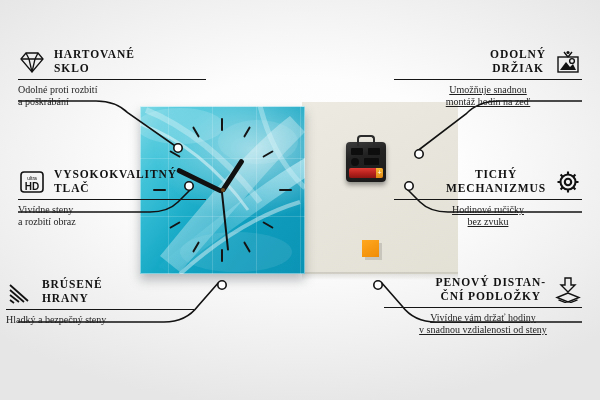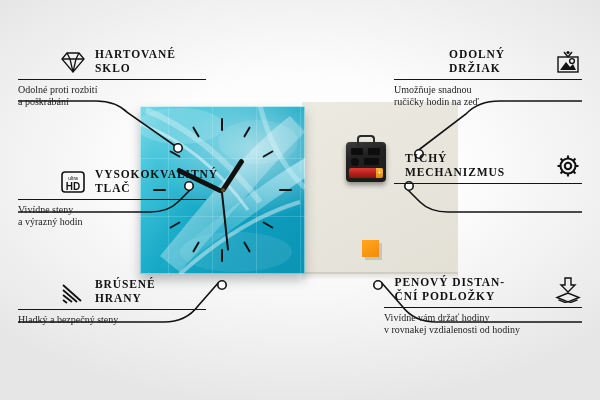--- a/index.html
+++ b/index.html
@@ -58,32 +58,32 @@
   .pad{position:absolute;left:222px;top:138px;width:17px;height:17px;
     background:linear-gradient(150deg,#ffa81f,#f08c06);box-shadow:3px 3px 0 rgba(190,188,178,.75);}
   
   .feat{position:absolute;width:188px;}
   .feat .hdr{display:flex;align-items:center;gap:8px;}
   .feat.right .hdr{justify-content:flex-end;}
   .feat .title{
     font-size:11.5px;line-height:13.5px;font-weight:bold;letter-spacing:.9px;
     color:#121212;text-transform:uppercase;font-family:"Liberation Serif",serif;
   }
-  .feat.right .title{text-align:left;}
+  .feat.right .title{text-align:center;}
   .feat .rule{height:1px;background:#151515;margin:4px 0 4px;}
   .feat .desc{font-size:10px;line-height:12px;color:#1d1d1d;font-family:"Liberation Serif",serif;}
-  .feat.right .desc{text-align:left;}
-  .ico{width:28px;height:26px;flex:0 0 28px;margin-left:41px;}
+  .feat.right .desc{text-align:center;text-decoration:underline;}
+  .ico{width:28px;height:26px;flex:0 0 28px;}
   .ico svg{display:block;width:28px;height:26px;}
   
   #f-glass {left:18px;  top:48px;}
   #f-print {left:18px;  top:168px;}
-  #f-edges {left:18px;  top:278px;}
+  #f-edges {left:6px;  top:278px;}
   #f-hold  {left:394px; top:48px;}
-  #f-mech  {left:394px; top:152px;}
+  #f-mech  {left:394px; top:168px;}
   #f-foam  {left:384px; top:276px;width:198px;}
   
   #wires{position:absolute;left:0;top:0;width:600px;height:400px;pointer-events:none;}
 </style>
 </head>
 <body>
 
 <div id="stage">
 
   <div class="photo">
@@ -189,21 +189,21 @@
       <span class="ico">
         <svg viewBox="0 0 28 26">
           <rect x="3" y="3" width="22" height="20" rx="3" fill="none" stroke="#121212" stroke-width="1.6"></rect>
           <text x="14" y="11" font-size="5" text-anchor="middle" fill="#121212" font-family="Liberation Sans, sans-serif">ultra</text>
           <text x="14" y="20.5" font-size="10" font-weight="bold" text-anchor="middle" fill="#121212" font-family="Liberation Sans, sans-serif">HD</text>
         </svg>
       </span>
       <span class="title"><span>VYSOKOKVALITNÝ</span><br><span>TLAČ</span></span>
     </div>
     <div class="rule"></div>
-    <div class="desc"><span>Vivídne steny</span><br><span>a výrazný hodin</span></div>
+    <div class="desc"><span>Vivídne steny</span><br><span>a rozbití obraz</span></div>
   </div>
 
   <div class="feat left" id="f-edges">
     <div class="hdr">
       <span class="ico">
         <svg viewBox="0 0 28 26">
             <g stroke="#121212" stroke-width="1.7" fill="none">
           <path d="M4 6 L22 22"></path>
               <path d="M4 11 L18 23"></path>
               <path d="M4 16 L13 23"></path>
@@ -226,49 +226,50 @@
           <rect x="4" y="8" width="20" height="15"></rect>
           <path d="M14 8 L10 3 M14 8 L18 3"></path>
           <path d="M6 21 L12 13 L16 18 L19 15 L22 21 Z" fill="#121212" stroke="none"></path>
           <circle cx="18" cy="12" r="2.4"></circle>
           <circle cx="14" cy="3.5" r="1.6" fill="#121212" stroke="none"></circle>
         </g>
           </svg>
       </span>
     </div>
     <div class="rule"></div>
-    <div class="desc"><span>Umožňuje snadnou</span><br><span>ručičky hodin na zeď</span></div>
+    <div class="desc"><span>Umožňuje snadnou</span><br><span>montáž hodin na zeď</span></div>
   </div>
 
   <div class="feat right" id="f-mech">
     <div class="hdr">
       <span class="title"><span>TICHÝ</span><br><span>MECHANIZMUS</span></span>
       <span class="ico">
         <svg viewBox="0 0 28 26">
             <g stroke="#121212" stroke-width="2.1" fill="none">
           <circle cx="14" cy="13" r="7.5"></circle>
           <circle cx="14" cy="13" r="3.2"></circle>
           <path d="M14 2.5 v3 M14 20.5 v3 M3.5 13 h3 M21.5 13 h3 M6.6 5.6 l2.1 2.1 M19.3 18.3 l2.1 2.1 M21.4 5.6 l-2.1 2.1 M8.7 18.3 l-2.1 2.1"></path>
         </g>
           </svg>
       </span>
     </div>
     <div class="rule"></div>
+    <div class="desc"><span>Hodinové ručičky</span><br><span>bez zvuku</span></div>
   </div>
 
   <div class="feat right" id="f-foam">
     <div class="hdr">
       <span class="title"><span>PENOVÝ DISTAN-</span><br><span>ČNÍ PODLOŽKY</span></span>
       <span class="ico">
         <svg viewBox="0 0 28 26">
             <g stroke="#121212" stroke-width="1.4" fill="none">
           <path d="M11 1 h6 v7 h4 l-7 7 l-7 -7 h4 Z"></path>
           <path d="M14 16 L3 20.5 L14 25 L25 20.5 Z"></path>
           <path d="M4.5 22.8 L14 26.6 L23.5 22.8"></path>
         </g>
           </svg>
       </span>
     </div>
     <div class="rule"></div>
-    <div class="desc"><span>Vivídne vám držať hodiny</span><br><span>v rovnakej vzdialenosti od hodiny</span></div>
+    <div class="desc"><span>Vivídne vám držať hodiny</span><br><span>v snadnou vzdialenosti od steny</span></div>
   </div>
 
 </div>
 
 </body></html>

